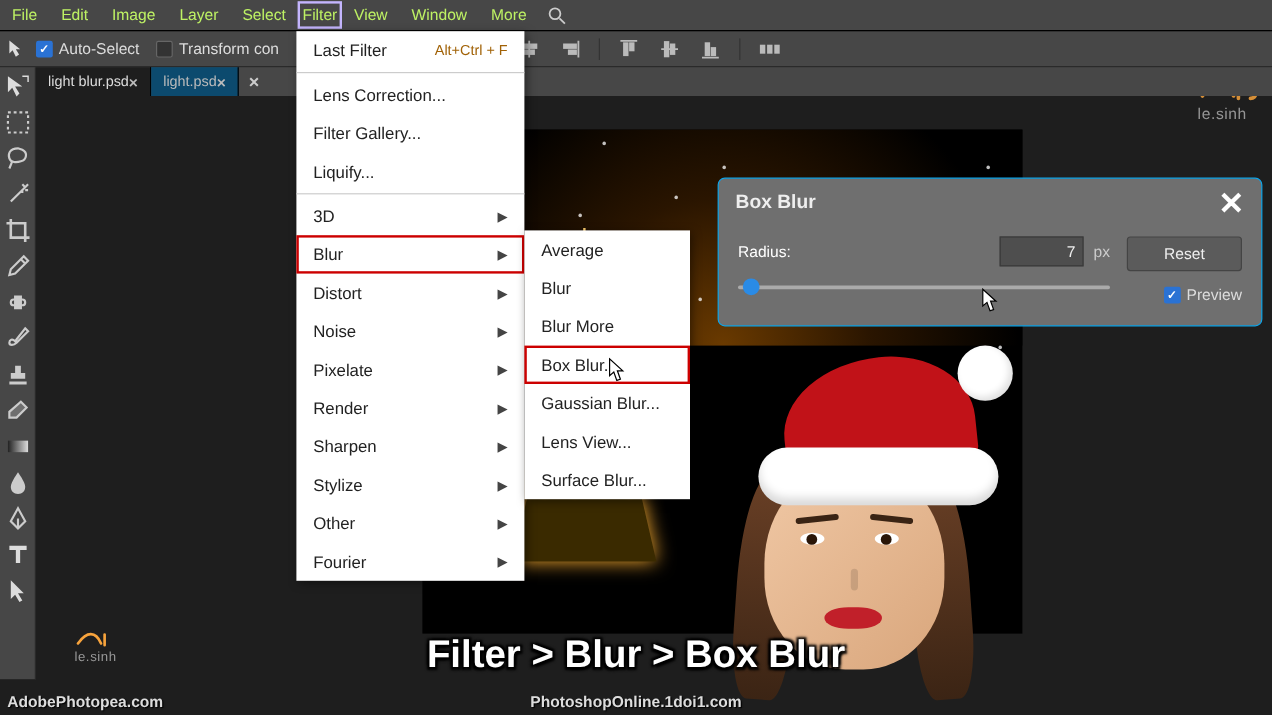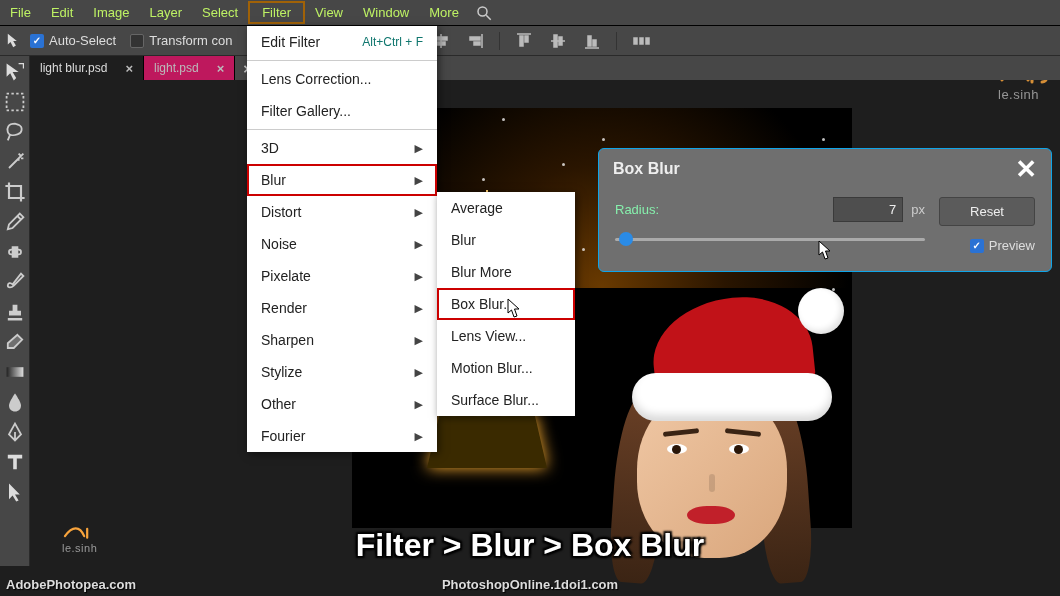--- a/index.html
+++ b/index.html
@@ -1,33 +1,33 @@
 <!DOCTYPE html>
 <html><head>
   <meta charset="utf-8">
   <style>
     *{margin:0;padding:0;box-sizing:border-box;font-family:Arial,Helvetica,sans-serif;-webkit-user-select:none;user-select:none}
     body{width:1060px;height:596px;background:#1e1e1e;overflow:hidden;position:relative;color:#ddd;font-size:13px}
     .menubar{display:flex;align-items:center;height:26px;background:#474747;border-bottom:1px solid #000;position:relative;z-index:10}
     .menu-item{padding:4px 10px;cursor:pointer;color:#bef264}
-    .menu-item.hl{border:2px solid #a16207;padding:2px 12px}
+    .menu-item.hl{border:2px solid #c4b5fd;padding:2px 2px}
     .search-icon-svg{margin-left:6px}
     .optbar{display:flex;align-items:center;height:30px;background:#474747;border-bottom:1px solid #2a2a2a;padding-left:30px;gap:14px;position:relative;z-index:5}
     .opt-checkrow{display:flex;align-items:center;gap:5px}
     .chk{width:14px;height:14px;background:#2a72d4;border-radius:2px;display:flex;align-items:center;justify-content:center;color:#fff;font-size:10px;font-weight:bold}
     .chk.off{background:#333;border:1px solid #666}
     .opt-sep{width:1px;height:18px;background:#333}
     .opt-icon{width:20px;height:20px;display:flex;align-items:center;justify-content:center;color:#bbb}
     .fmt-btn{display:flex;align-items:center;gap:4px;color:#bbb;padding:2px 4px}
     .fmt-arrow{width:14px;height:14px;background:#999;display:flex;align-items:center;justify-content:center;color:#333;font-size:10px}
     .toolbar{position:absolute;left:0;top:56px;width:30px;bottom:30px;background:#474747;border-right:1px solid #2a2a2a;display:flex;flex-direction:column;align-items:center;padding-top:4px;gap:6px;z-index:5}
     .tool{width:24px;height:24px;display:flex;align-items:center;justify-content:center;color:#ccc;cursor:pointer}
     .tabbar{position:absolute;left:30px;top:56px;right:0;height:24px;background:#474747;display:flex;align-items:center;z-index:5}
-    .tab{display:flex;align-items:center;gap:18px;padding:0 10px;height:100%;background:#1e1e1e;border-right:1px solid #000;color:#ddd;font-size:12px}
-    .tab.inactive{background:#be185d;color:#bbb}
+    .tab{display:flex;align-items:center;gap:0;padding:0 10px;height:100%;background:#1e1e1e;border-right:1px solid #000;color:#ddd;font-size:12px}
+    .tab.inactive{background:#0c4a6e;color:#bbb}
     .tab-x{color:#bbb;font-size:13px;font-weight:bold}
     .canvas{position:absolute;left:352px;top:108px;width:500px;height:420px;background:#000}
     .sky{position:absolute;left:0;top:0;right:0;height:180px;background:radial-gradient(circle at 50% 100%,#6a3a00 0%,#2a1500 40%,#000 80%)}
     .tower{position:absolute;left:60px;top:100px;width:150px;height:300px}
     .tower::before{content:"";position:absolute;left:50%;top:0;width:0;height:0;border-left:60px solid transparent;border-right:60px solid transparent;border-bottom:260px solid #3a2a00;transform:translateX(-50%);filter:drop-shadow(0 0 8px #ffb030)}
     .tower::after{content:"";position:absolute;left:50%;top:-18px;width:2px;height:22px;background:#ffd070;transform:translateX(-50%)}
     .tlight{position:absolute;width:4px;height:4px;background:#ffe49a;border-radius:50%;box-shadow:0 0 4px 1px #ffd070}
     .snow{position:absolute;width:3px;height:3px;background:#fff;border-radius:50%;opacity:.75}
     .hat{position:absolute;left:280px;top:190px;width:200px;height:130px}
     .hat-body{position:absolute;left:20px;top:0;width:160px;height:95px;background:#c11218;border-radius:80% 70% 30% 30%/95% 90% 20% 20%;transform:rotate(-6deg)}
@@ -42,28 +42,28 @@
     .eye::after{content:"";position:absolute;left:5px;top:1px;width:9px;height:9px;background:#2a1608;border-radius:50%}
     .nose{position:absolute;left:72px;top:86px;width:6px;height:18px;background:rgba(0,0,0,.12);border-radius:3px}
     .lips{position:absolute;left:50px;top:118px;width:48px;height:18px;background:#c1202a;border-radius:50%/60%}
     .dropdown{position:absolute;background:#fff;color:#222;box-shadow:2px 2px 8px rgba(0,0,0,.5);z-index:50}
     .dd-filter{left:247px;top:26px;width:190px}
     .dd-blur{left:437px;top:192px;width:138px}
     .dd-row{padding:8px 14px;cursor:pointer;display:flex;align-items:center;justify-content:space-between;font-size:14px}
     .dd-row.hl{border:2px solid #c00;padding:6px 12px}
     .dd-sep{height:1px;background:#ccc;margin:2px 0}
     .dd-arrow{color:#444;font-size:11px}
-    .dd-short{color:#0f766e;font-size:12px}
+    .dd-short{color:#a16207;font-size:12px}
     .dialog{position:absolute;left:598px;top:148px;width:454px;background:#6f6f6f;border:1px solid #0ea5e9;border-radius:6px;z-index:80;color:#ddd}
     .dlg-title{display:flex;align-items:center;justify-content:space-between;padding:10px 14px;font-weight:600;font-size:16px;color:#eee}
     .dlg-close{font-size:26px;color:#fff;cursor:pointer;font-weight:bold;line-height:20px}
     .dlg-body{padding:8px 16px 18px;display:flex;gap:14px}
     .dlg-left{flex:1}
     .dlg-row{display:flex;align-items:center;gap:8px;margin-bottom:6px}
-    .dlg-label{flex:1;color:#86efac}
+    .dlg-label{flex:1;color:#ffffff}
     .dlg-num{width:70px;background:#4e4e4e;border:1px solid #3a3a3a;color:#eee;text-align:right;padding:4px 6px;font-size:13px}
     .dlg-unit{color:#ccc}
     .slider-wrap{position:relative;height:18px;margin-top:8px}
     .slider-track{position:absolute;left:0;right:0;top:8px;height:3px;background:#aaa;border-radius:2px}
     .slider-thumb{position:absolute;left:4px;top:2px;width:14px;height:14px;background:#2a8be6;border-radius:50%}
     .dlg-right{width:96px;display:flex;flex-direction:column;gap:8px;align-items:flex-end}
     .dlg-btn{width:96px;padding:6px 0;text-align:center;background:#5b5b5b;border:1px solid #444;color:#eee;border-radius:3px;cursor:pointer;font-size:13px}
     .dlg-check{display:flex;align-items:center;gap:5px;margin-top:4px}
     .cursor-img{position:absolute;z-index:90}
     .caption-big{position:absolute;left:0;right:0;bottom:32px;text-align:center;font-size:32px;font-weight:bold;color:#fff;text-shadow:2px 2px 2px #000,-2px -2px 2px #000,2px -2px 2px #000,-2px 2px 2px #000;z-index:95}
@@ -267,29 +267,32 @@
   <div class="snow" style="left:110px;top:200px"></div>
     <div class="snow" style="left:45px;top:250px"></div>
   <div class="snow" style="left:200px;top:250px"></div>
     <div class="snow" style="left:470px;top:30px"></div>
   <div class="snow" style="left:440px;top:100px"></div>
     <div class="snow" style="left:480px;top:180px"></div>
 </div>
 
 <div class="dropdown dd-filter">
   <div class="dd-row">
-    <span>Edit Filter</span>
+    <span>Last Filter</span>
     <span class="dd-short">Alt+Ctrl + F</span>
   </div>
   <div class="dd-sep"></div>
   <div class="dd-row">
       <span>Lens Correction...</span>
     </div>
   <div class="dd-row">
       <span>Filter Gallery...</span>
+    </div>
+  <div class="dd-row">
+      <span>Liquify...</span>
     </div>
   <div class="dd-sep"></div>
   <div class="dd-row">
       <span>3D</span>
       <span class="dd-arrow">▶</span>
     </div>
   <div class="dd-row hl">
       <span>Blur</span>
       <span class="dd-arrow">▶</span>
     </div>
@@ -334,24 +337,24 @@
   <div class="dd-row">
       <span>Blur</span>
     </div>
   <div class="dd-row">
       <span>Blur More</span>
     </div>
   <div class="dd-row hl">
       <span>Box Blur...</span>
     </div>
   <div class="dd-row">
+      <span>Gaussian Blur...</span>
+    </div>
+  <div class="dd-row">
       <span>Lens View...</span>
-    </div>
-  <div class="dd-row">
-      <span>Motion Blur...</span>
     </div>
   <div class="dd-row">
       <span>Surface Blur...</span>
     </div>
 </div>
 
 <svg class="cursor-img" style="left:507px;top:298px" width="16" height="20" viewBox="0 0 16 20">
     <path d="M1 1 L1 15 L4.5 12 L7 19 L10 18 L7.5 11 L12 11 Z" fill="#fff" stroke="#000" stroke-width="1"></path>
   </svg>
 

